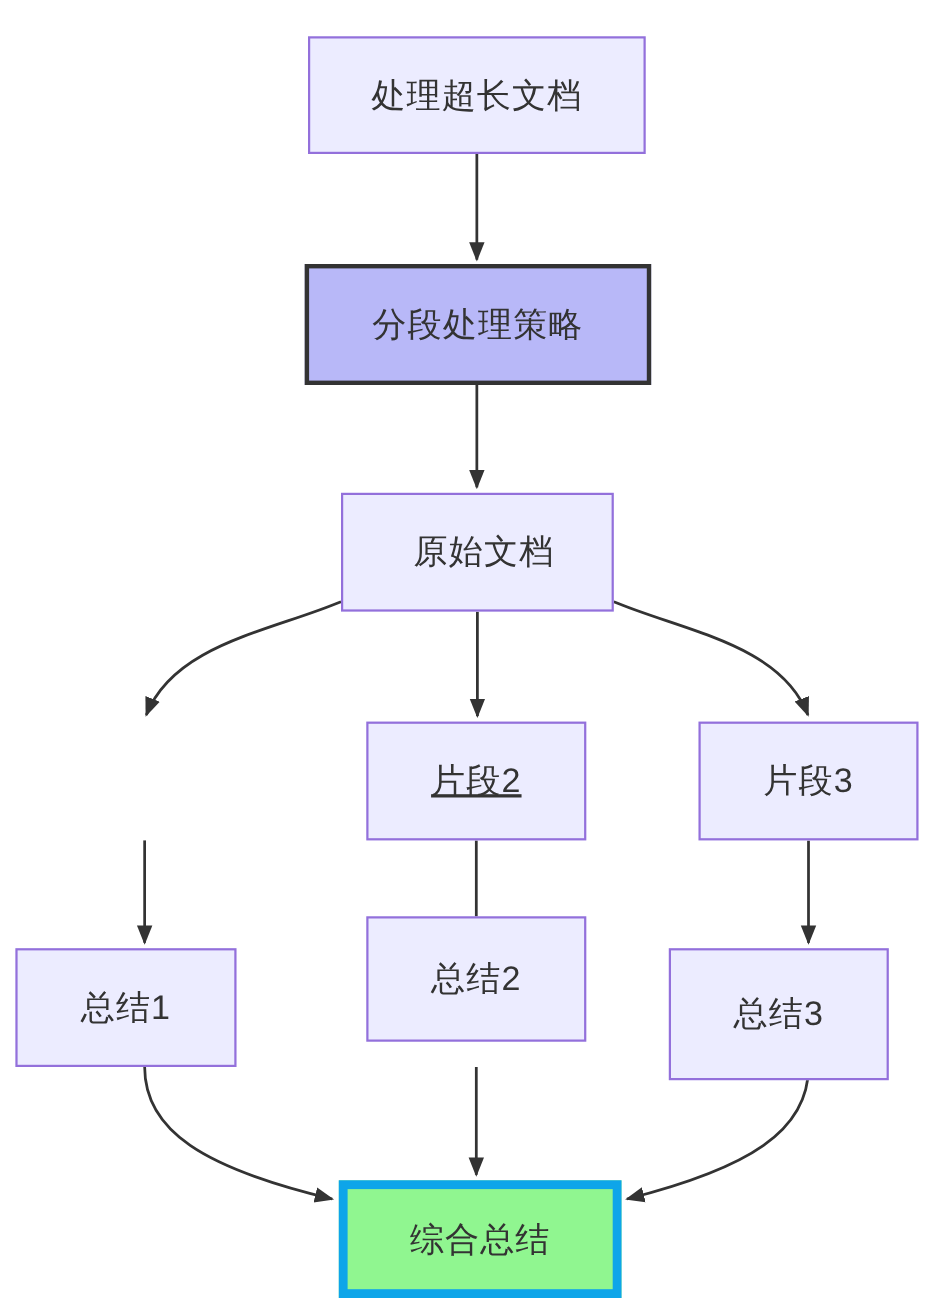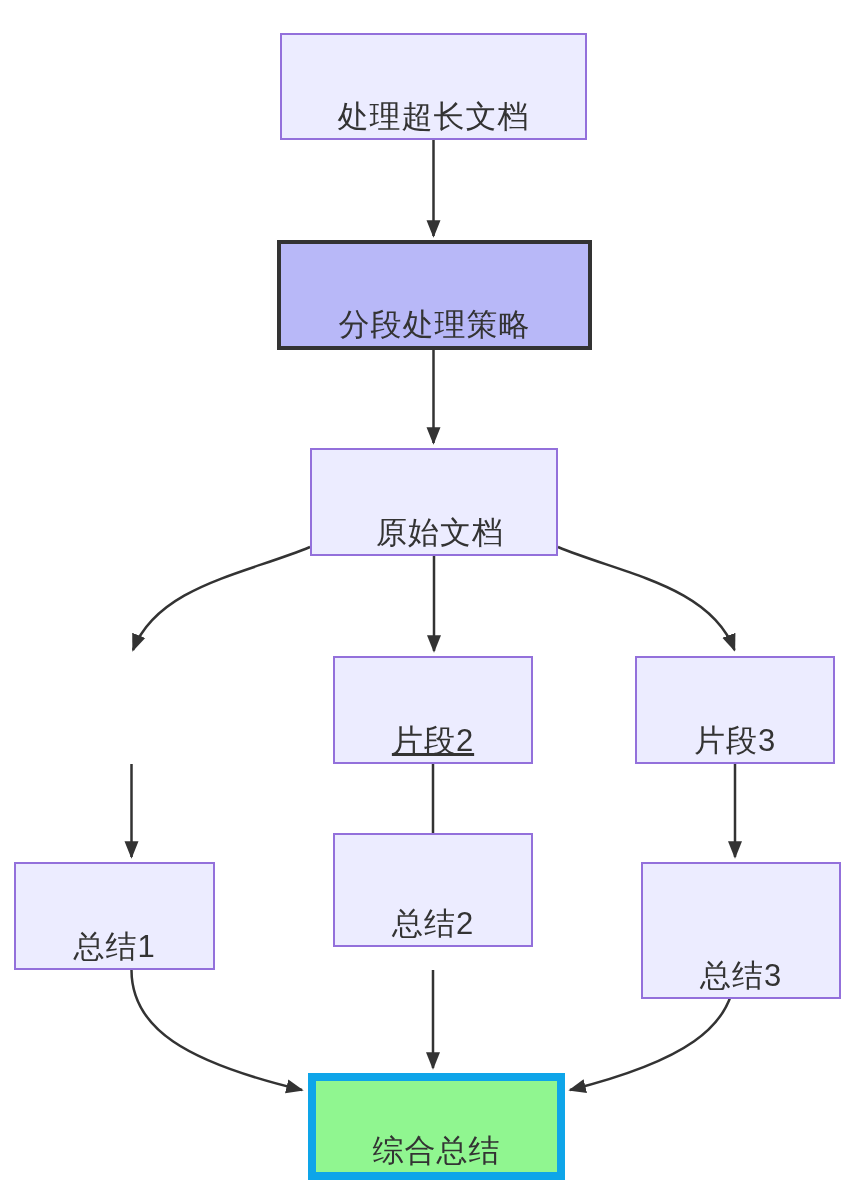--- a/index.html
+++ b/index.html
@@ -19,21 +19,21 @@
     position: absolute;
     left: 0; top: 0;
     width: 852px;
     height: 1196px;
     pointer-events: none;
   }
   .node {
     position: absolute;
     box-sizing: border-box;
     display: flex;
-    align-items: flex-end;
+    align-items: center;
     justify-content: center;
     font-size: 31px;
     color: #333333;
     letter-spacing: 1px;
     text-align: center;
     white-space: nowrap;
   }
   .node.light {
     background: #ECECFF;
     border: 2px solid #9370DB;
@@ -95,21 +95,21 @@
   </div>
 
   <div class="node light" style="left:14px;  top:862px; width:201px; height:108px;">
     <span>总结1</span>
   </div>
 
   <div class="node light" style="left:333px; top:833px; width:200px; height:114px;">
     <span>总结2</span>
   </div>
 
-  <div class="node light" style="left:641px; top:862px; width:200px; height:137px;">
+  <div class="node light" style="left:608px; top:862px; width:200px; height:120px;">
     <span>总结3</span>
   </div>
 
   <div class="node final" style="left:308px; top:1073px; width:257px; height:107px;">
     <span>综合总结</span>
   </div>
 
 </div>
 
 </body></html>

